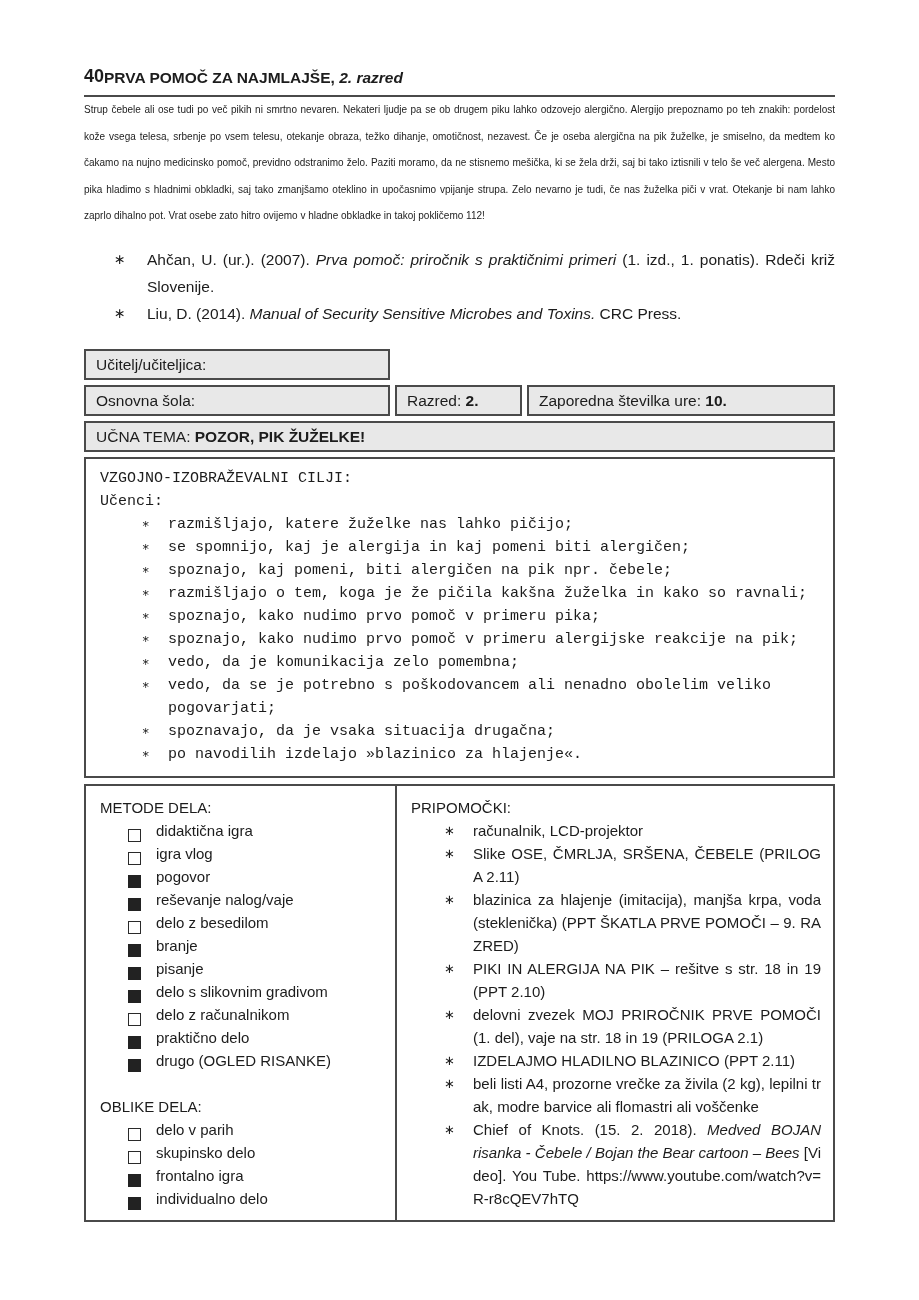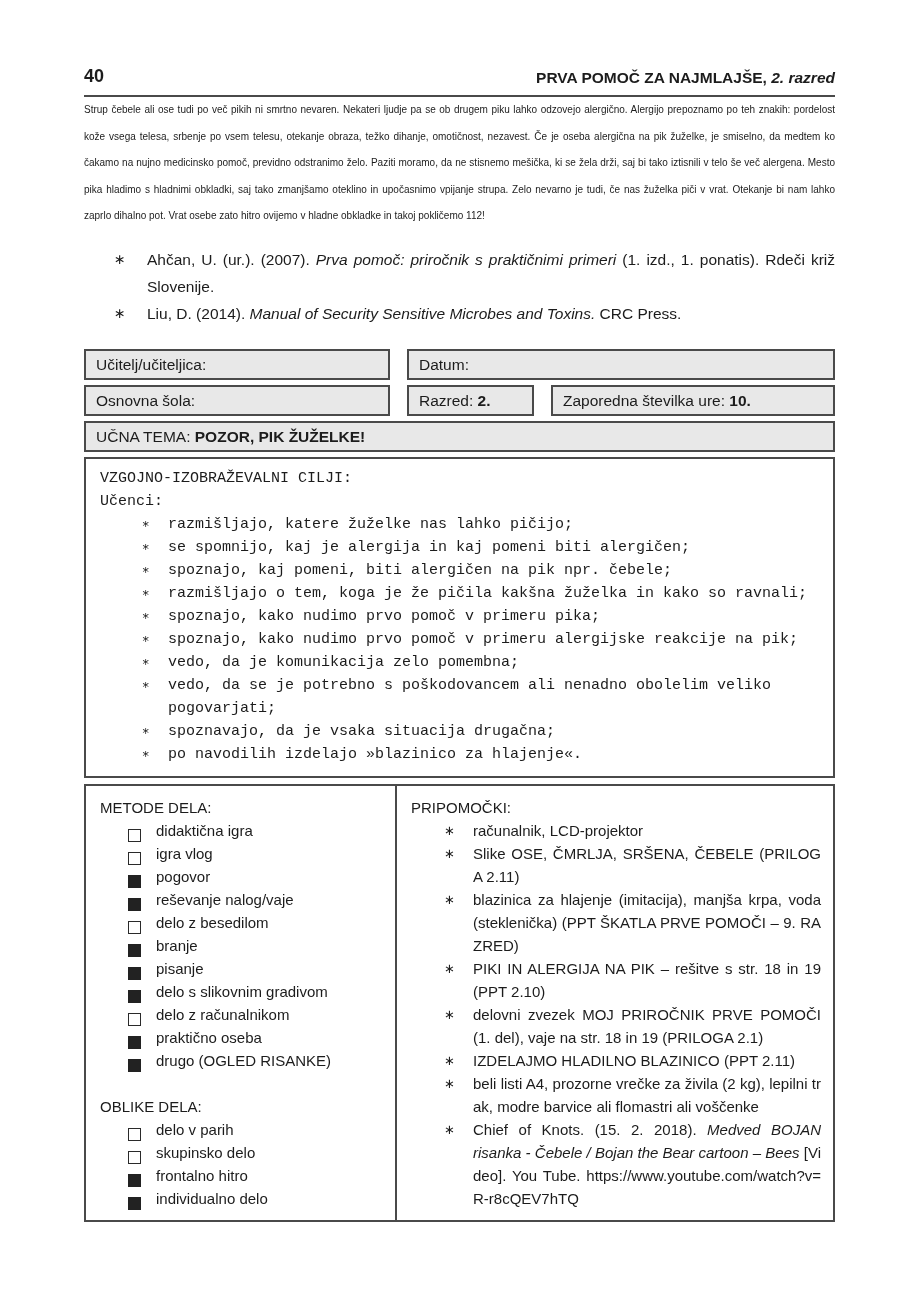--- a/index.html
+++ b/index.html
@@ -4,35 +4,35 @@
 <style>
   html,body{margin:0;padding:0;background:#fff;}
   body{
     width:919px;height:1300px;overflow:hidden;
     font-family:"Liberation Sans","DejaVu Sans",sans-serif;
     color:#1c1c1c;
     -webkit-font-smoothing:antialiased;
   }
   .page{position:relative;width:751px;margin:0 auto;padding-top:66px;}
   
-  .hdr{display:flex;justify-content:space-between;align-items:flex-end;
+  .hdr{display:flex;justify-content:flex-start;align-items:flex-end;
        border-bottom:2px solid #4a4a4a;padding-bottom:8px;}
   .hdr .pnum{font-size:18px;font-weight:bold;}
   .hdr .htitle{font-size:15.5px;font-weight:bold;}
   .hdr .htitle .it{font-style:italic;}
   
   .intro{font-size:10px;line-height:26.5px;text-align:justify;}
   
   .refs{margin-top:16px;font-size:15.5px;line-height:27px;}
   .ref{position:relative;padding-left:63px;text-align:justify;}
   .ref .bullet{position:absolute;left:30px;top:0;font-size:14px;}
   .it{font-style:italic;}
   
   .tbl{margin-top:22px;font-size:15.5px;}
-  .trow{display:flex;gap:17px;margin-bottom:5px;}
+  .trow{display:flex;gap:5px;margin-bottom:5px;}
   .cell{border:2px solid #4a4a4a;background:#e8e8e8;padding:3px 10px;
         line-height:21px;white-space:nowrap;overflow:hidden;}
   .c1{width:282px;flex:0 0 auto;}
   .c2{width:103px;flex:0 0 auto;}
   .cfill{flex:1 1 auto;}
   .b{font-weight:bold;}
   
   .box{border:2px solid #4a4a4a;background:#fff;margin-bottom:6px;}
   .goals{padding:8px 14px 10px 14px;font-size:15px;line-height:23px;font-family:Liberation Mono, monospace;}
   .li{position:relative;padding-left:68px;}
@@ -70,21 +70,20 @@
       </div>
 
       <div class="ref">
         <span class="bullet">∗</span><span>Liu, D. (2014). </span><span class="it">Manual of Security Sensitive Microbes and Toxins.</span><span> CRC Press.</span>
       </div>
     </div>
 
   <div class="tbl">
     <div class="trow">
       <div class="cell c1">Učitelj/učiteljica:</div>
-      <div class="cell cfill">Datum:</div>
     </div>
     <div class="trow">
       <div class="cell c1">Osnovna šola:</div>
       <div class="cell c2"><span>Razred: </span><span class="b">2.</span></div>
       <div class="cell cfill"><span>Zaporedna številka ure: </span><span class="b">10.</span></div>
     </div>
     <div class="trow">
       <div class="cell cfill"><span>UČNA TEMA: </span><span class="b">POZOR, PIK ŽUŽELKE!</span></div>
     </div>
   </div>
@@ -181,21 +180,21 @@
             <span>delo s slikovnim gradivom</span>
           </div>
 
           <div class="cbrow">
             <span class="cbox"></span>
             <span>delo z računalnikom</span>
           </div>
 
           <div class="cbrow">
             <span class="cbox checked"></span>
-            <span>praktično oseba</span>
+            <span>praktično delo</span>
           </div>
 
           <div class="cbrow">
             <span class="cbox checked"></span>
             <span>drugo (OGLED RISANKE)</span>
           </div>
         </div>
       <div class="gap"></div>
       <div>OBLIKE DELA:</div>
       <div>
@@ -205,21 +204,21 @@
             <span>delo v parih</span>
           </div>
 
           <div class="cbrow">
             <span class="cbox"></span>
             <span>skupinsko delo</span>
           </div>
 
           <div class="cbrow">
             <span class="cbox checked"></span>
-            <span>frontalno hitro</span>
+            <span>frontalno igra</span>
           </div>
 
           <div class="cbrow">
             <span class="cbox checked"></span>
             <span>individualno delo</span>
           </div>
         </div>
     </div>
     <div class="colR">
       <div>PRIPOMOČKI:</div>

